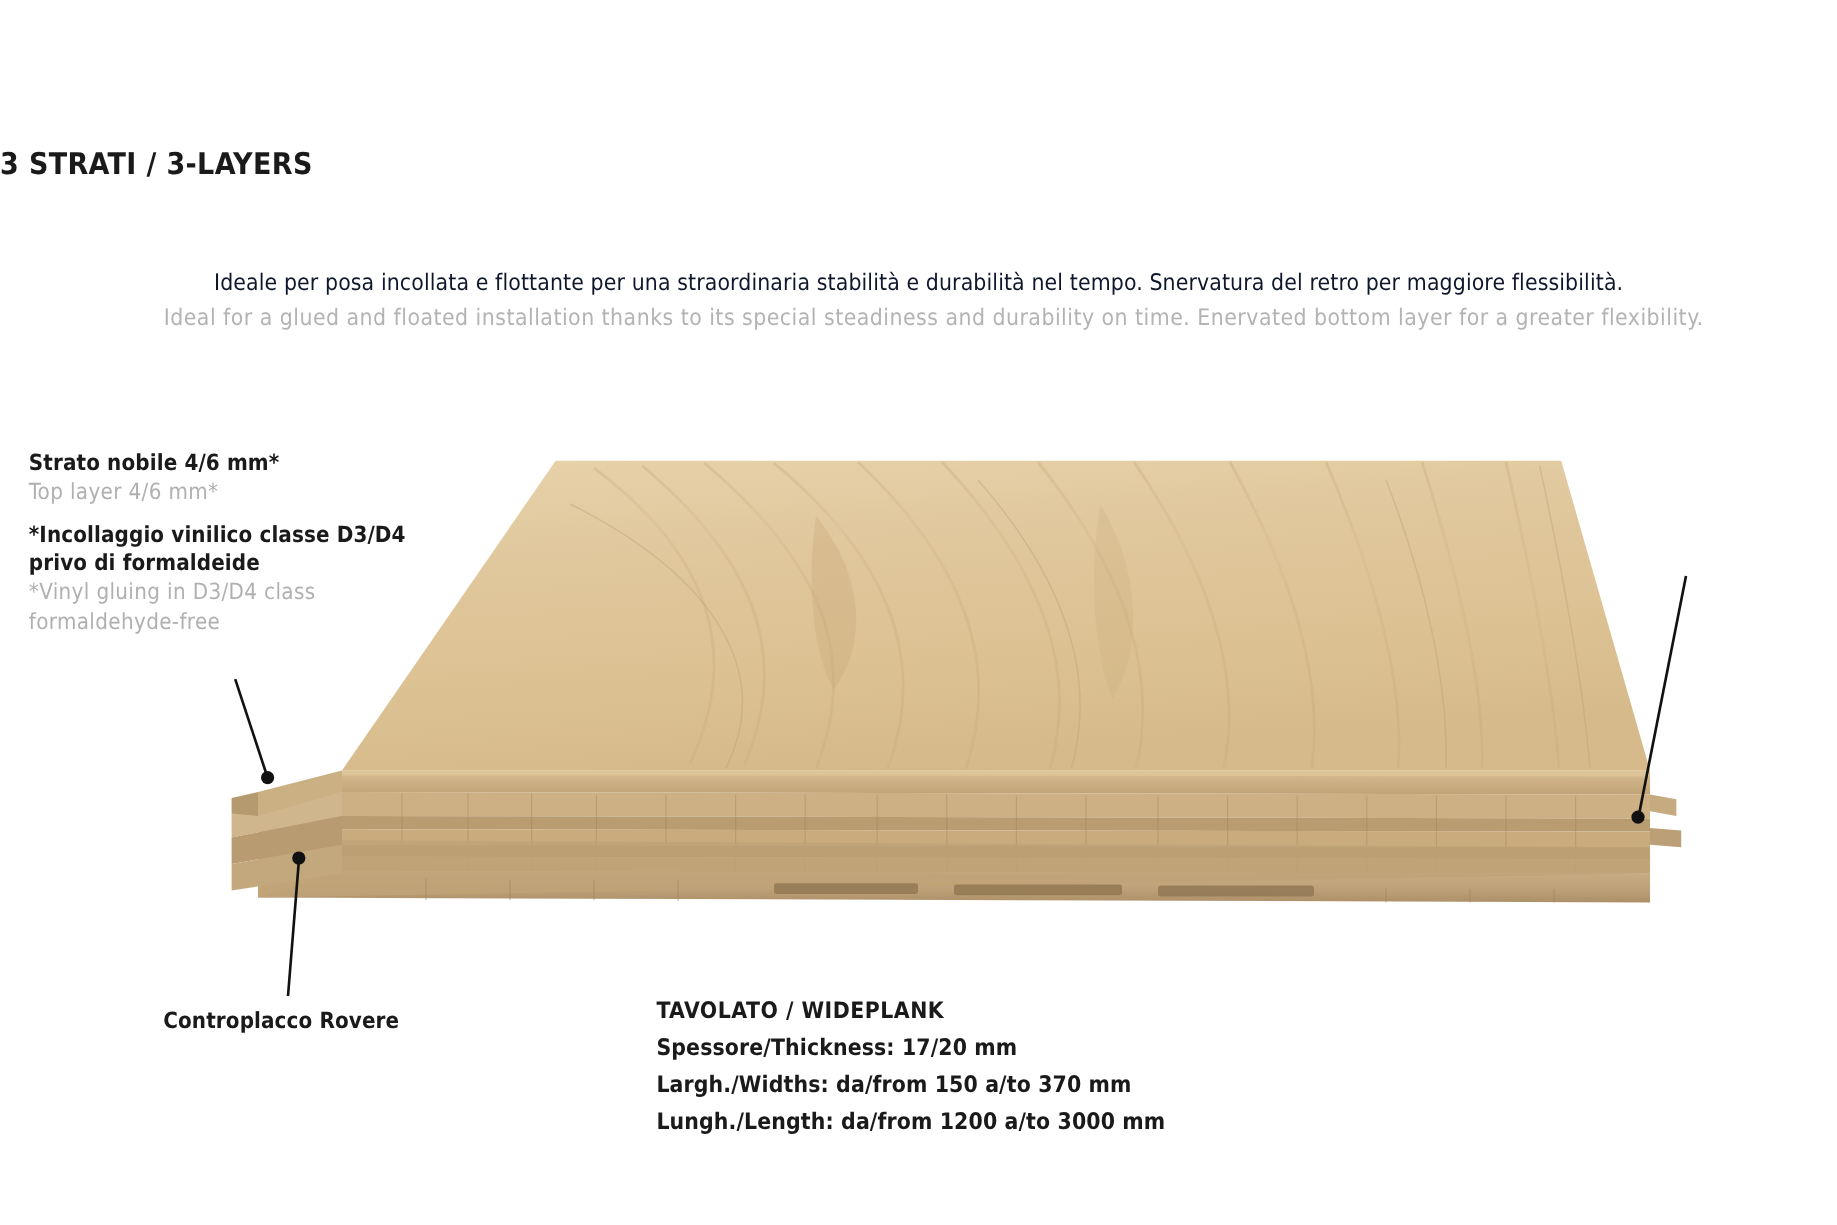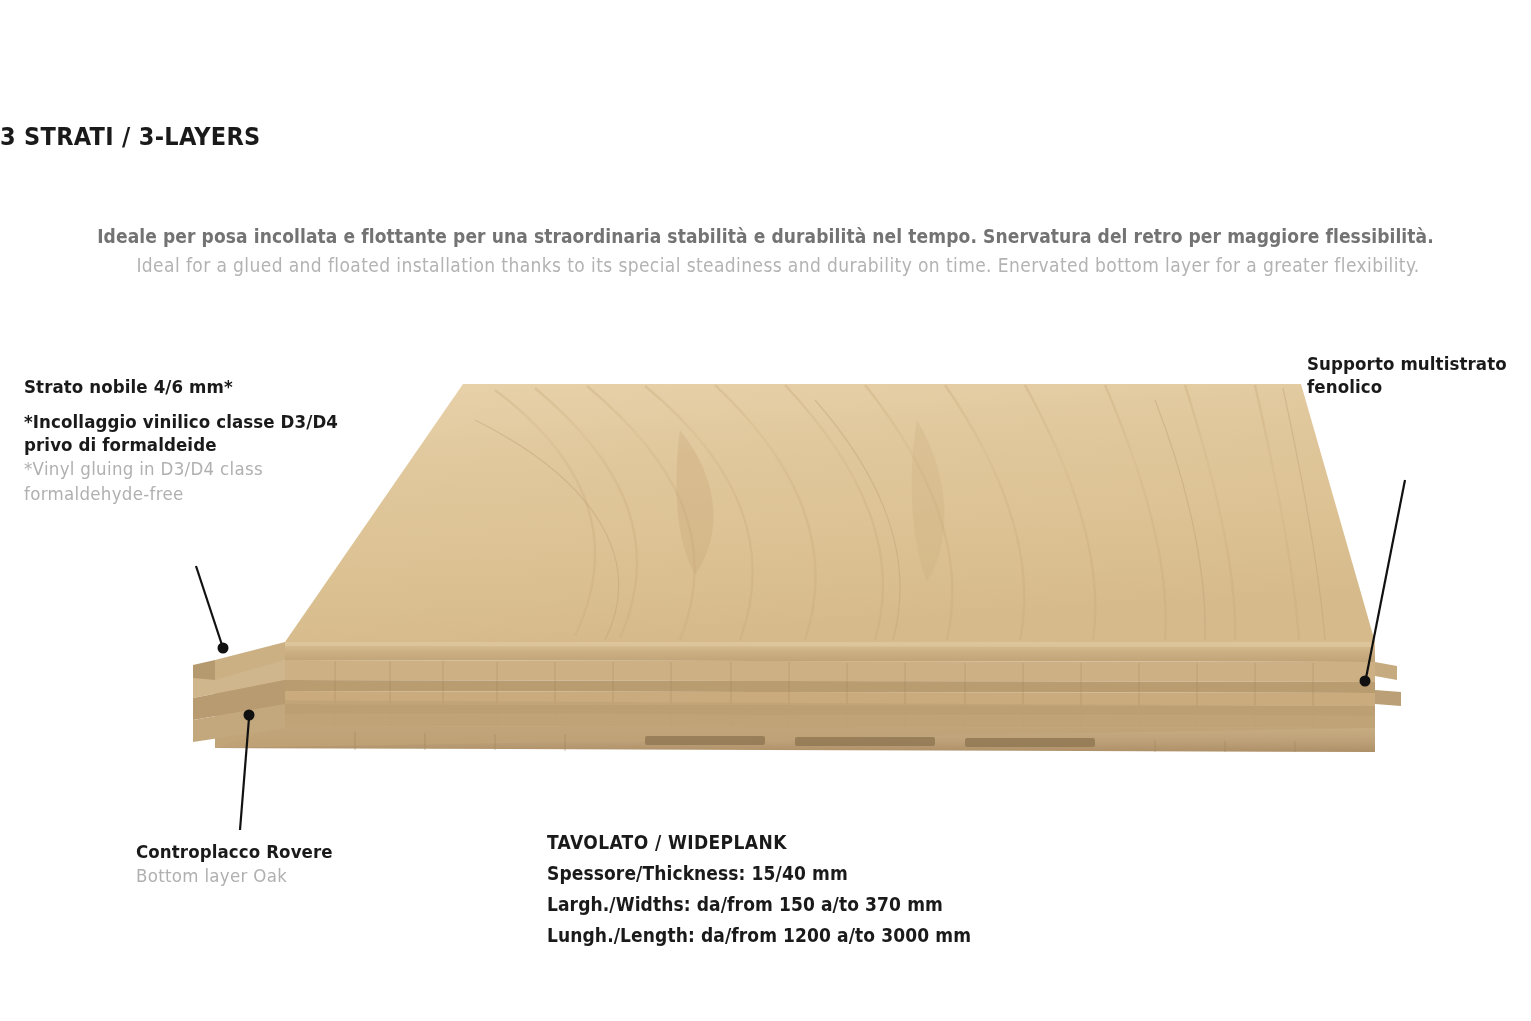--- a/index.html
+++ b/index.html
@@ -30,22 +30,22 @@
 
   .intro {
     position: absolute;
     top: 222px;
     left: 0;
     width: 100%;
     text-align: center;
   }
   .intro-it {
     font-size: 19px;
-    font-weight: bold;
-    color: #737373;
+    font-weight: normal;
+    color: #0f172a;
     letter-spacing: 0.1px;
     line-height: 28px;
   }
   .intro-en {
     font-size: 19px;
     font-weight: normal;
     color: #b3b3b3;
     letter-spacing: 0.4px;
     line-height: 30px;
     padding-left: 25px;
@@ -262,31 +262,30 @@
 
   <path d="M240,830 L249,718" stroke="#111111" stroke-width="2.2" fill="none"></path>
   <circle cx="249" cy="715" r="5.5" fill="#111111"></circle>
 
   <path d="M1405,480 L1366,678" stroke="#111111" stroke-width="2.2" fill="none"></path>
   <circle cx="1365" cy="681" r="5.5" fill="#111111"></circle>
 </svg>
 
 <div class="callout" id="callout-top-layer">
   <div class="lbl-it">Strato nobile 4/6 mm*</div>
+  <div class="lbl-en">Top layer 4/6 mm*</div>
   <div class="lbl-it" style="margin-top:12px;">*Incollaggio vinilico classe D3/D4 privo di formaldeide</div>
   <div class="lbl-en">*Vinyl gluing in D3/D4 class formaldehyde-free</div>
 </div>
 
 <div class="callout" id="callout-support">
-  <div class="lbl-it">Supporto multistrato fenolico</div>
 </div>
 
 <div class="callout" id="callout-bottom">
   <div class="lbl-it">Controplacco Rovere</div>
-  <div class="lbl-en">Bottom layer Oak</div>
 </div>
 
 <div class="specs">
   <div class="specs-title">TAVOLATO / WIDEPLANK</div>
-  <div class="specs-line">Spessore/Thickness: 15/40 mm</div>
+  <div class="specs-line">Spessore/Thickness: 17/20 mm</div>
   <div class="specs-line">Largh./Widths: da/from 150 a/to 370 mm</div>
   <div class="specs-line">Lungh./Length: da/from 1200 a/to 3000 mm</div>
 </div>
 
 </body></html>

